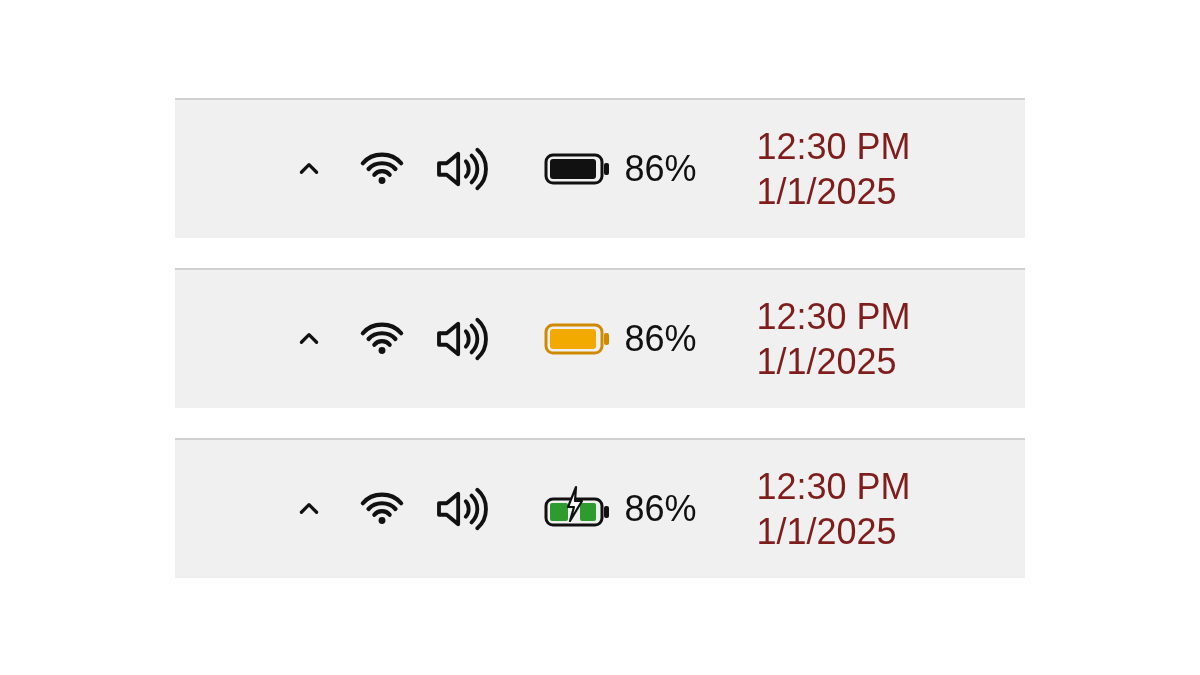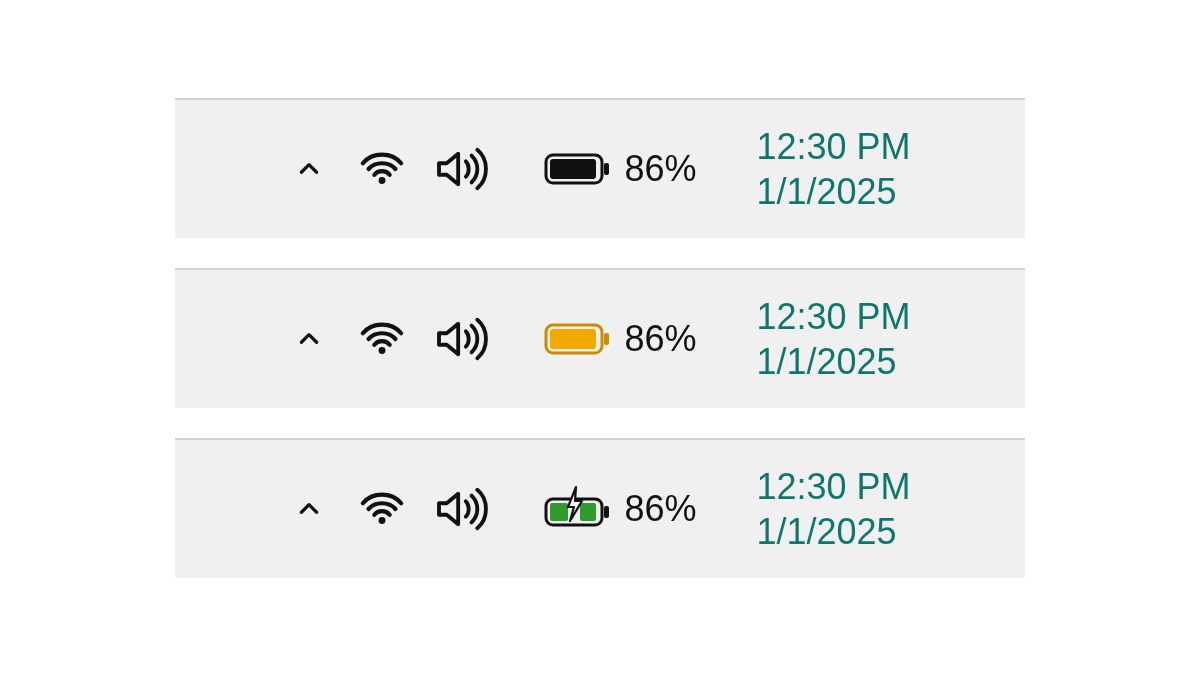--- a/index.html
+++ b/index.html
@@ -63,21 +63,21 @@
       display: flex;
       flex-direction: column;
       align-items: flex-start;
       justify-content: center;
       margin-left: 30px;
       line-height: 1.25;
     }
     .clock .time,
     .clock .date {
       font-size: 36px;
-      color: #0f766e;
+      color: #7f1d1d;
     }
   </style>
 </head>
 <body>
 
 <div class="tray">
   <div class="chevron icon-slot">
     <svg viewBox="0 0 24 24">
       <path d="M5 15 L12 8 L19 15" fill="none" stroke="#111" stroke-width="3" stroke-linecap="round" stroke-linejoin="round"></path>
     </svg>

